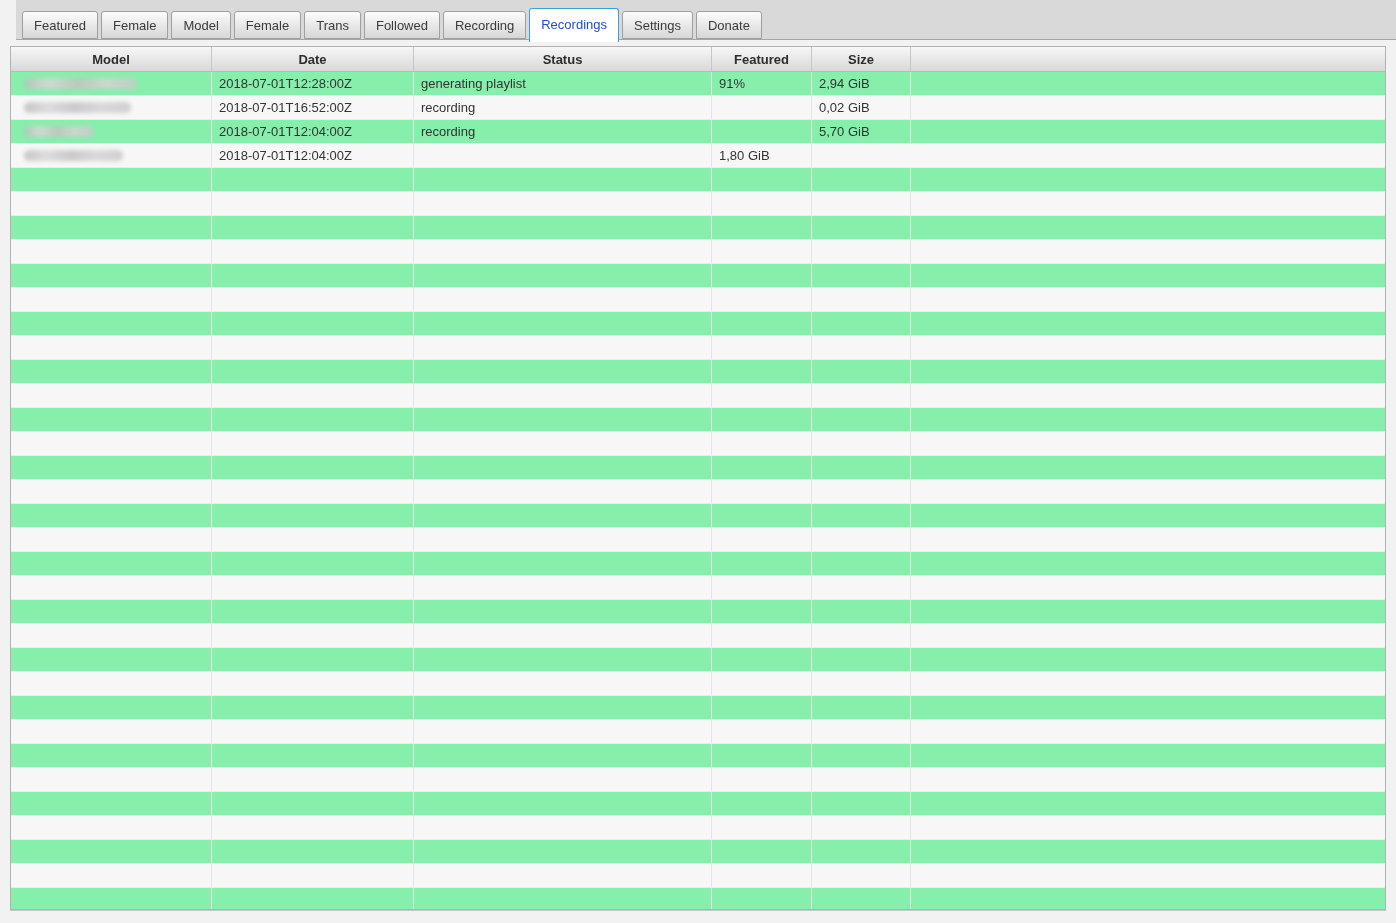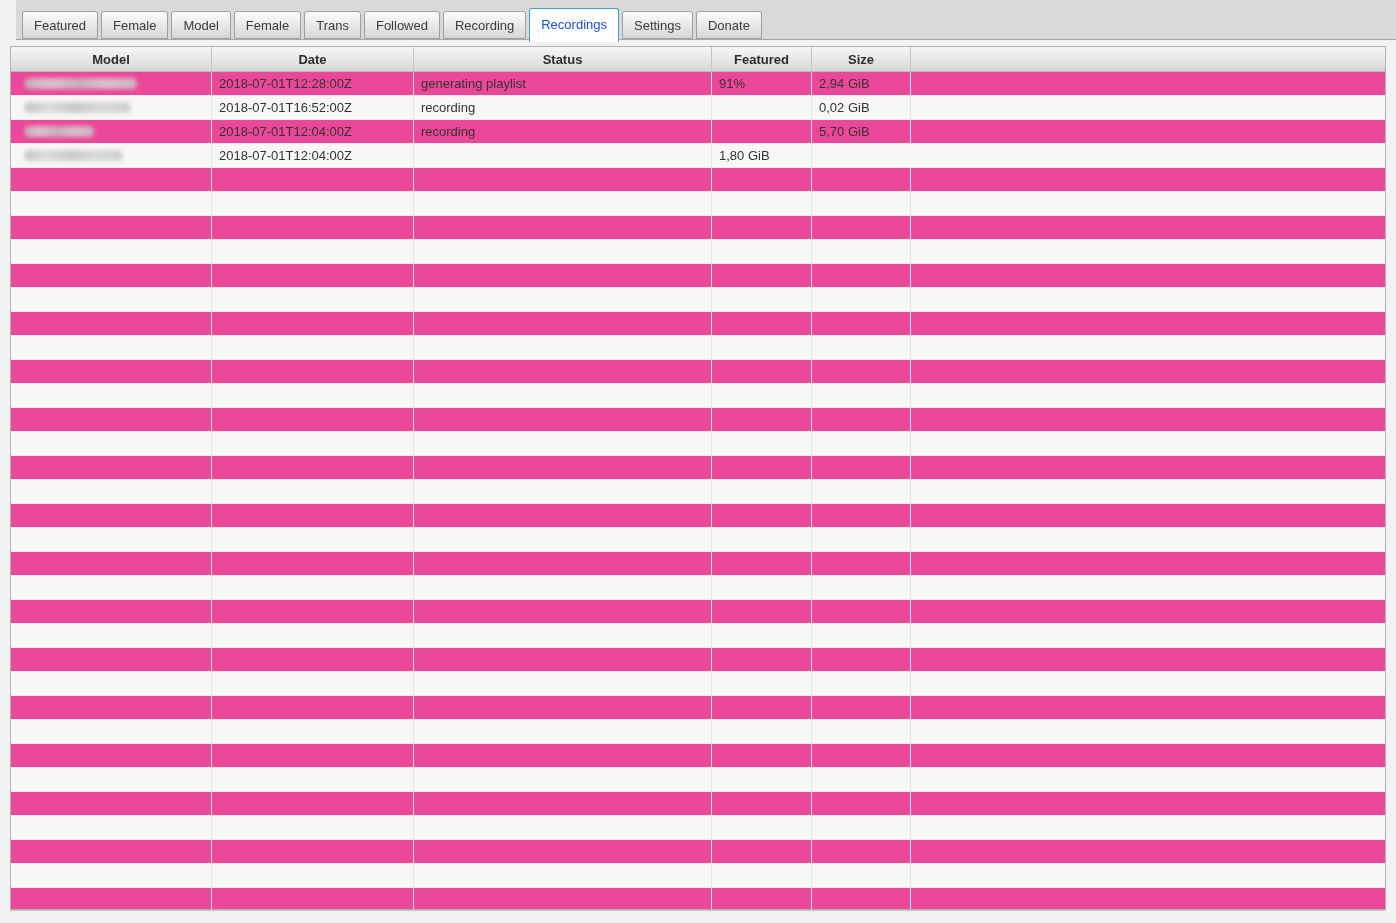--- a/index.html
+++ b/index.html
@@ -78,21 +78,21 @@
     box-sizing: border-box;
     overflow: hidden; white-space: nowrap;
     cursor: default;
   }
   .header-cell:last-child { border-right: none; }
 
   .row {
     height: 24px;
     box-sizing: border-box;
     border-bottom: 1px solid #ebebeb;
-    background: #ec4899;
+    background: #86efac;
   }
   #rows .row:nth-child(even) { background: #f7f7f7; }
   .cell {
     display: flex; align-items: center;
     padding-left: 7px;
     font-size: 13px; color: #333333;
     border-right: 1px solid #e4e4e4;
     box-sizing: border-box;
     overflow: hidden; white-space: nowrap;
   }

